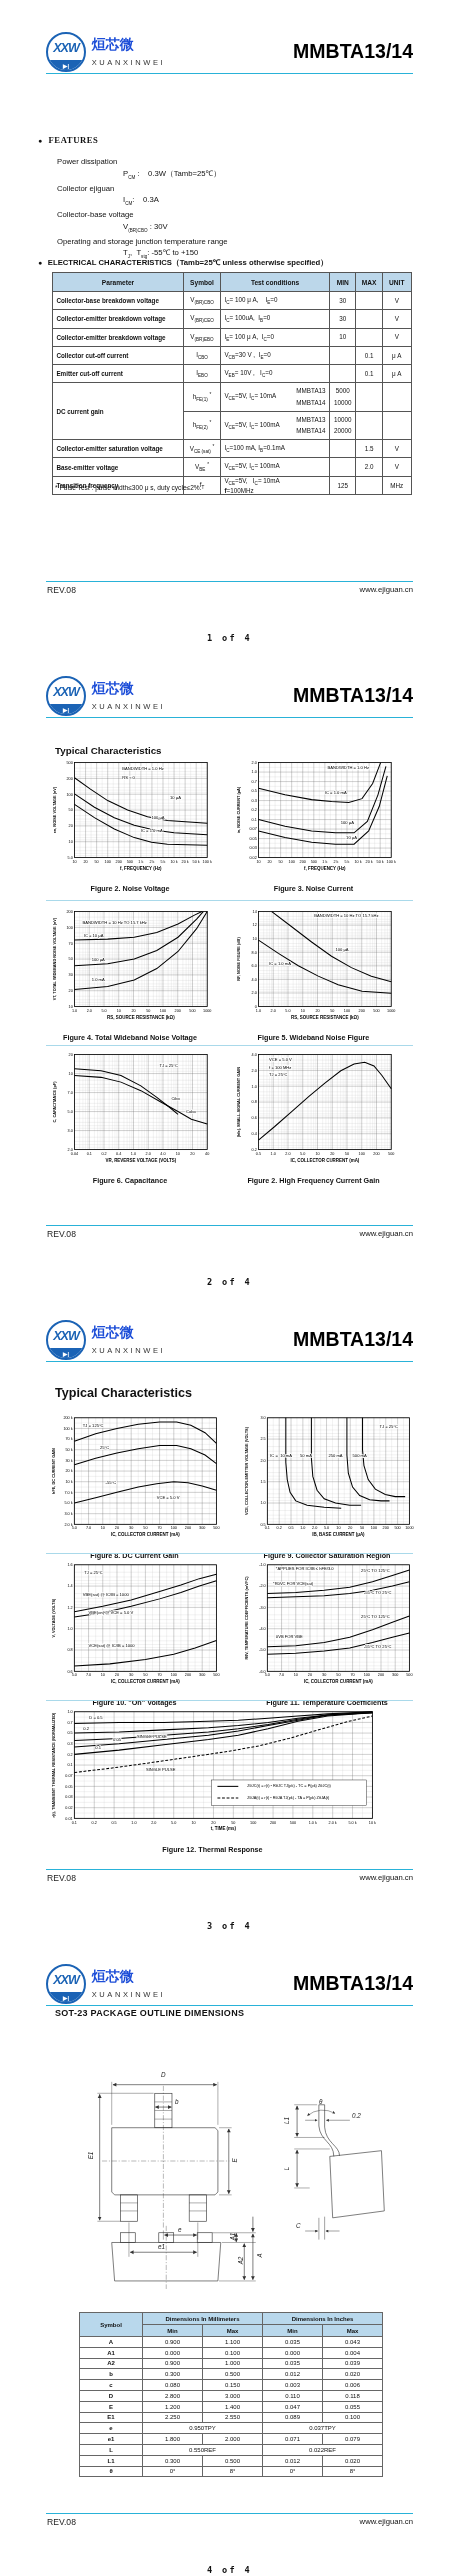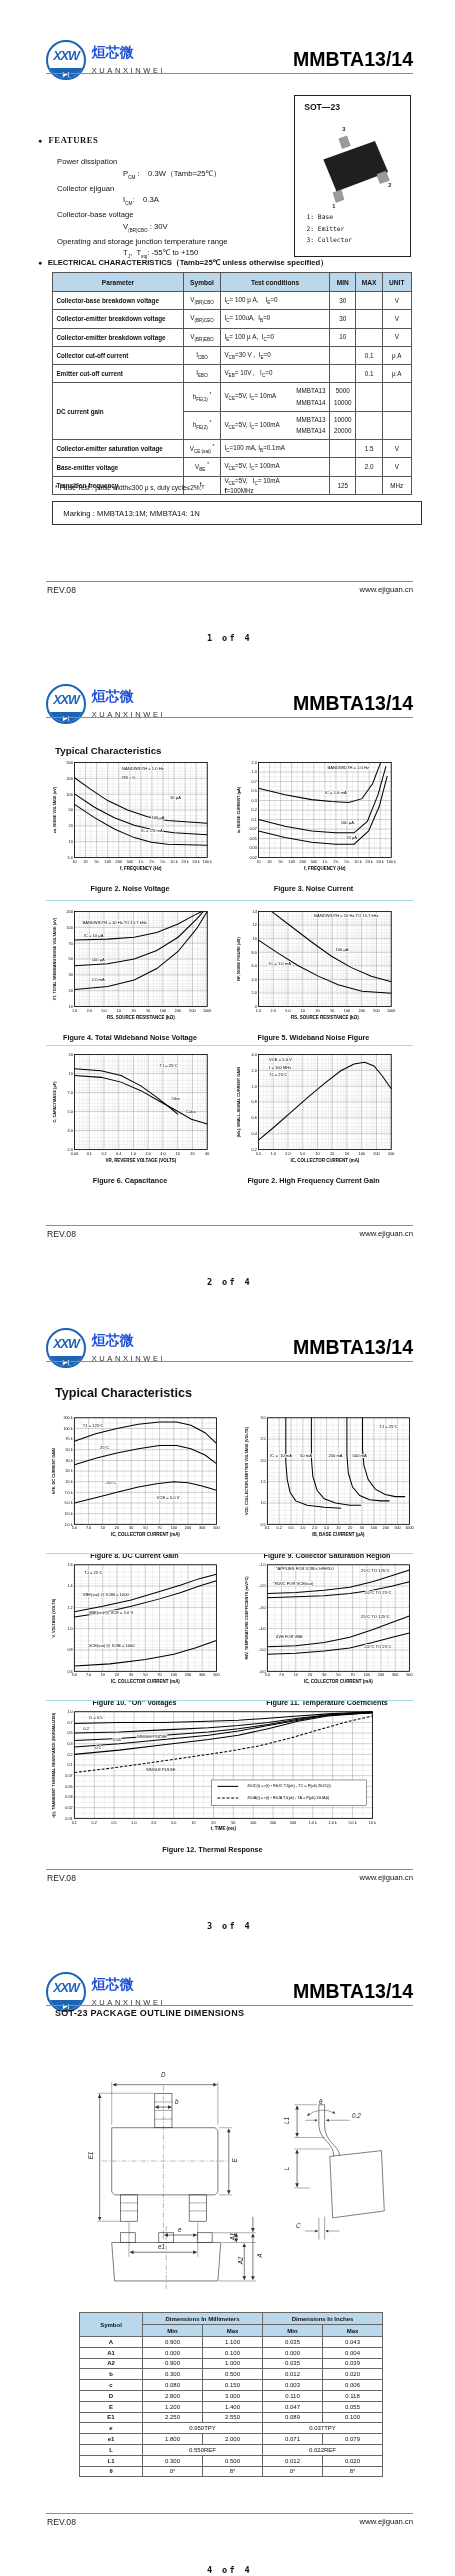--- a/index.html
+++ b/index.html
@@ -1,19 +1,19 @@
 <!DOCTYPE html>
 <html style="font-size:9.2px"><head>
 <meta charset="utf-8">
 <style>
   html,body{margin:0;padding:0;background:#ffffff;}
   body{width:455px;font-family:"Liberation Sans",sans-serif;color:#111;}
   .page{position:relative;width:455px;height:644px;background:#fff;overflow:hidden;}
   
-  .hdr{position:absolute;left:46px;right:42px;top:32px;height:41px;margin-top:8px;}
+  .hdr{position:absolute;left:46px;right:42px;top:32px;height:41px;}
   .rule{position:absolute;left:46px;right:42px;top:73px;border-top:1.7px solid #29b2d8;}
   .logo{position:absolute;left:0;top:0;display:flex;align-items:flex-start;}
   .logo-circle{position:relative;width:36px;height:36px;border:2.9px solid #1b63b5;border-radius:50%;overflow:hidden;background:#fff;flex:0 0 auto;}
   .logo-xxw{position:absolute;left:0;right:0;top:6.9px;text-align:center;font-weight:bold;font-style:italic;font-size:12.6px;letter-spacing:-1.1px;color:#1b63b5;}
   .logo-band{position:absolute;left:-2.9px;right:-2.9px;bottom:0;height:9.8px;background:#1b63b5;text-align:center;}
   .logo-diode{color:#fff;font-size:5.7px;line-height:9.8px;font-weight:bold;}
   .brand{margin-left:5.7px;}
   .brand-cn{font-size:14px;font-weight:bold;color:#1d4ed8;line-height:25px;font-family:"Liberation Serif",serif;}
   .brand-en{font-size:7.5px;letter-spacing:2.6px;color:#333;margin-top:1.1px;}
   .doc-title{position:absolute;right:0;top:8px;font-size:19.5px;font-weight:bold;letter-spacing:0;color:#000;}
@@ -96,39 +96,20 @@
       <div>Power  dissipation</div>
       <div class="ind">P<sub>CM</sub> :&nbsp;&nbsp;&nbsp;&nbsp;0.3W（Tamb=25℃）</div>
       <div>Collector  ejiguan</div>
       <div class="ind">I<sub>CM</sub>:&nbsp;&nbsp;&nbsp;&nbsp;0.3A</div>
       <div>Collector-base voltage</div>
       <div class="ind">V<sub>(BR)CBO</sub> : 30V</div>
       <div>Operating and storage junction temperature range</div>
       <div class="ind">T<sub>J</sub>,&nbsp;&nbsp;T<sub>stg</sub>: -55℃  to  +150</div>
     </div>
 
-  <div class="sotbox">
-    <div class="sotname">SOT—23</div>
-    <div class="sotdraw">
-      <svg viewBox="0 0 150 150" width="86" height="86">
-        <polygon points="25,60 115,28 138,82 48,116" fill="#1f1f1f"></polygon>
-        <polygon points="52,24 66,19 72,36 58,41" fill="#9a9a9a" stroke="#555" stroke-width="0.6"></polygon>
-        <polygon points="118,86 134,80 140,97 124,102" fill="#9a9a9a" stroke="#555" stroke-width="0.6"></polygon>
-        <polygon points="42,118 56,113 61,130 47,135" fill="#9a9a9a" stroke="#555" stroke-width="0.6"></polygon>
-      </svg>
-      <span class="pinnum" style="left:33px;top:1.1px;">3</span>
-      <span class="pinnum" style="left:79px;top:57px;">2</span>
-      <span class="pinnum" style="left:23px;top:78px;">1</span>
-    </div>
-    <div class="pinlist">
-      <div>1: Base</div>
-      <div>2: Emitter</div>
-      <div>3: Collector</div>
-    </div>
-  </div>
 
   <div class="sec-head elec-head">
     <span class="bullet">●</span>
     <span>ELECTRICAL   CHARACTERISTICS（Tamb=25℃    unless   otherwise   specified）</span>
   </div>
 
   <table class="elec">
     <colgroup>
         <col style="width:131px">
         <col style="width:37px">
@@ -234,23 +215,20 @@
           <td class="sym">f<sub>T</sub></td>
           <td class="cond">V<sub>CE</sub>=5V,&nbsp;&nbsp;&nbsp;I<sub>C</sub>= 10mA<br><b>f</b>=100MHz</td>
           <td class="num">125</td>
           <td class="num"></td>
           <td class="num">MHz</td>
         </tr>
       </tbody>
   </table>
 
   <div class="footnote">* Pulse Test : pulse width≤300 μ s,  duty  cycle≤2%.</div>
-  <div class="marking-box">
-    <span>Marking : MMBTA13:1M;   MMBTA14:  1N</span>
-  </div>
 
   <div class="ftr">
     <span class="rev">REV.08</span>
     <span class="site">www.ejiguan.cn</span>
     <div class="pageno">1  of  4</div>
   </div>
 </div>
 
 <div class="page">
   <div class="hdr">

